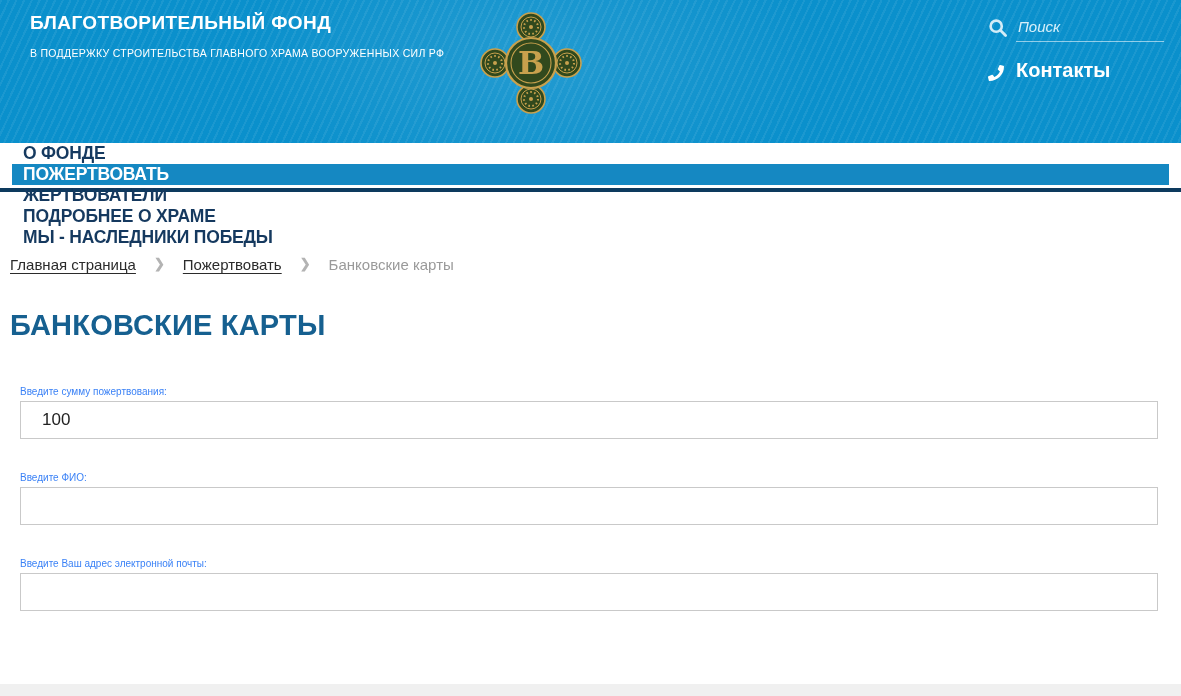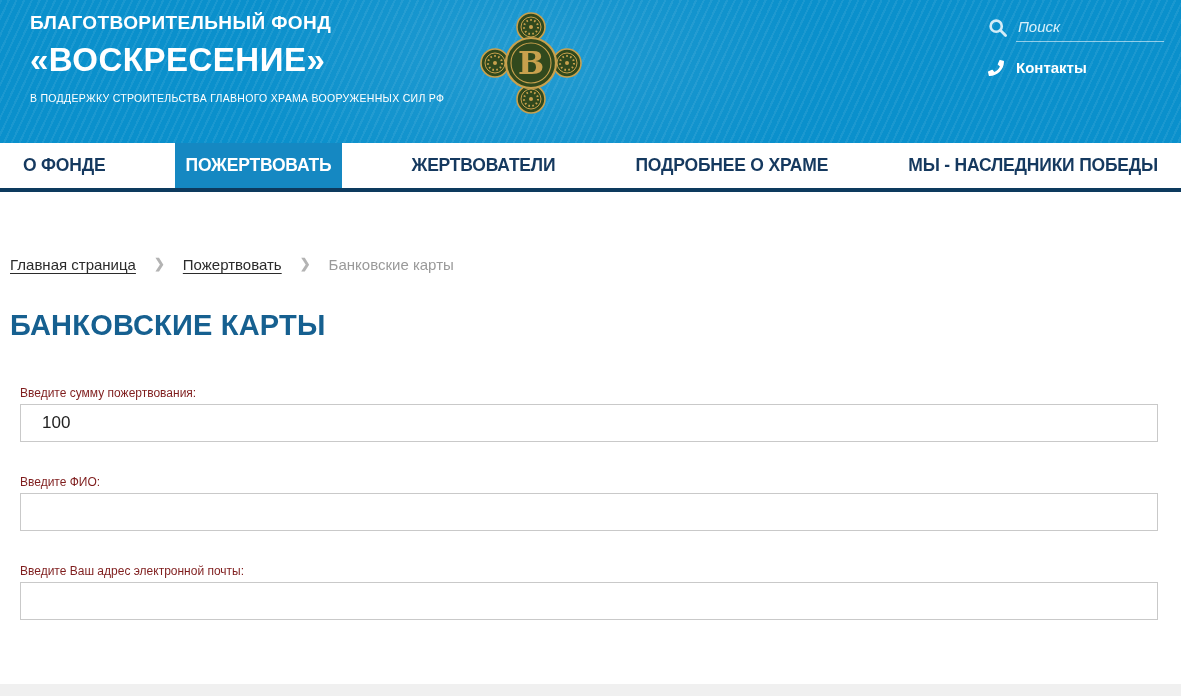--- a/index.html
+++ b/index.html
@@ -41,34 +41,35 @@
     color: #ffffff;
     font-family: "Liberation Sans", sans-serif;
     font-size: 15px;
     font-style: italic;
     padding: 2px 2px 6px 2px;
   }
   .search-input::placeholder { color: rgba(226,244,252,0.95); font-style: italic; }
   .contacts-row {
     display: flex; align-items: center;
     margin-top: 17px;
-    color: #ffffff; font-size: 15px; font-weight: bold;
+    color: #ffffff; font-size: 20px; font-weight: bold;
     cursor: pointer;
   }
   .phone-icon-wrap { width: 16px; height: 16px; margin-right: 12px; flex: none; }
 
   
   .main-nav {
     height: 49px;
     background: #ffffff;
     border-bottom: 4px solid #0d3a5e;
     display: flex;
     align-items: stretch;
     justify-content: space-between;
     padding: 0 12px;
+    flex-direction: column;
   }
   .nav-item {
     display: flex; align-items: center;
     padding: 0 11px;
     font-size: 17.5px;
     font-weight: bold;
     color: #15395f;
     text-decoration: none;
     letter-spacing: -0.2px;
     white-space: nowrap;
@@ -95,21 +96,21 @@
     margin-top: 36px;
     font-size: 29px;
     font-weight: bold;
     color: #166090;
     letter-spacing: 0.2px;
   }
 
   .donation-form { margin-top: 44px; }
   .form-field { margin-left: 10px; width: 1138px; }
   .form-field + .form-field { margin-top: 33px; }
-  .field-label { font-size: 12px; color: #7f1d1d; display: block; }
+  .field-label { font-size: 10px; color: #3b82f6; display: block; }
   .field-input {
     margin-top: 4px;
     width: 100%;
     height: 38px;
     border: 1px solid #c9c9c9;
     background: #ffffff;
     font-family: "Liberation Sans", sans-serif;
     font-size: 17px;
     color: #222222;
     padding: 0 21px;
@@ -122,21 +123,20 @@
     width: 100%; height: 12px;
     background: #f0f0f0;
   }
 </style>
 </head>
 <body>
 
 <header class="site-header">
   <div class="brand">
     <div class="brand-type">БЛАГОТВОРИТЕЛЬНЫЙ ФОНД</div>
-    <div class="brand-name">«ВОСКРЕСЕНИЕ»</div>
     <div class="brand-tagline">В ПОДДЕРЖКУ СТРОИТЕЛЬСТВА ГЛАВНОГО ХРАМА ВООРУЖЕННЫХ СИЛ РФ</div>
   </div>
 
   <div class="emblem">
     <svg width="104" height="104" viewBox="0 0 104 104">
 
       <g stroke="#c8a14d" fill="#31491d">
         <g>
           <circle cx="52" cy="16" r="14" stroke-width="1.6"></circle>
           <circle cx="52" cy="16" r="10" fill="none" stroke-width="1"></circle>

